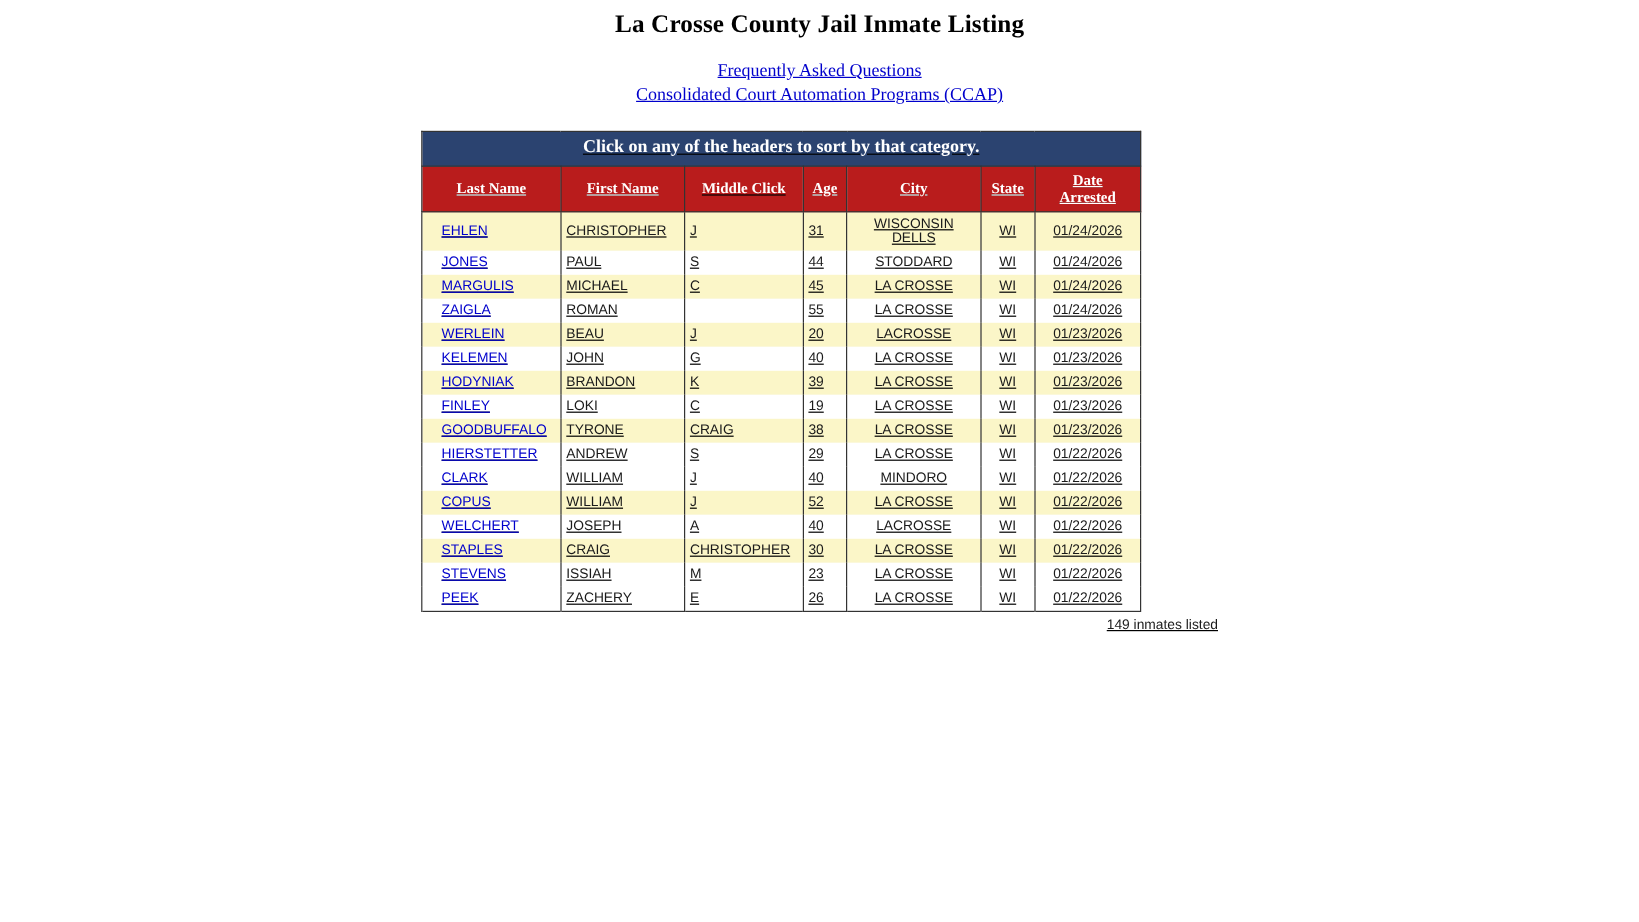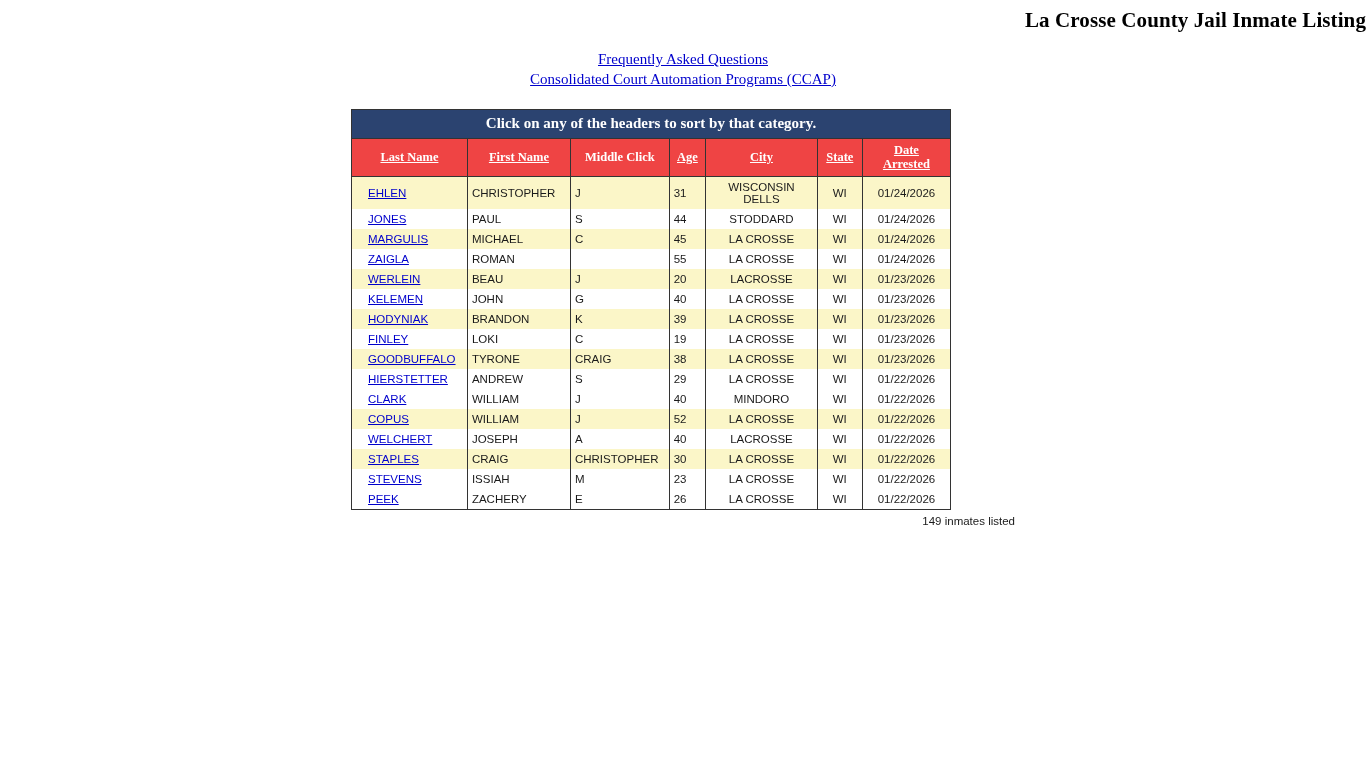--- a/index.html
+++ b/index.html
@@ -8,21 +8,21 @@
     background: #ffffff;
     width: 1366px;
     height: 768px;
     overflow: hidden;
   }
   body {
     font-family: "Liberation Serif", serif;
     color: #000000;
   }
   .page-title {
-    text-align: right;
+    text-align: center;
     font-family: "Liberation Serif", serif;
     font-size: 21px;
     font-weight: bold;
     margin: 4px 0 0 0;
     padding-top: 4px;
     letter-spacing: 0.1px;
   }
   .links {
     text-align: center;
     margin-top: 16px;
@@ -30,39 +30,40 @@
   }
   .links a {
     color: #0000cc;
     text-decoration: underline;
     font-family: "Liberation Serif", serif;
     font-size: 15px;
   }
   .table-wrap {
     width: 664px;
     margin: 20px auto 0 auto;
+    text-decoration: underline;
   }
   table.listing {
     width: 600px;
     border-collapse: collapse;
     border: 1px solid #333333;
     table-layout: fixed;
   }
   .banner-row td {
     background: #2b4370;
     color: #ffffff;
     text-align: center;
     font-family: "Liberation Serif", serif;
     font-size: 15px;
     font-weight: bold;
     padding: 5px 0 6px 0;
     border: 1px solid #333333;
   }
   .head-row th {
-    background: #ef4444;
+    background: #b91c1c;
     color: #ffffff;
     font-family: "Liberation Serif", serif;
     font-size: 12.5px;
     font-weight: bold;
     padding: 4px 2px 5px 2px;
     text-align: center;
     vertical-align: middle;
     border: 1px solid #333333;
     line-height: 14px;
   }

